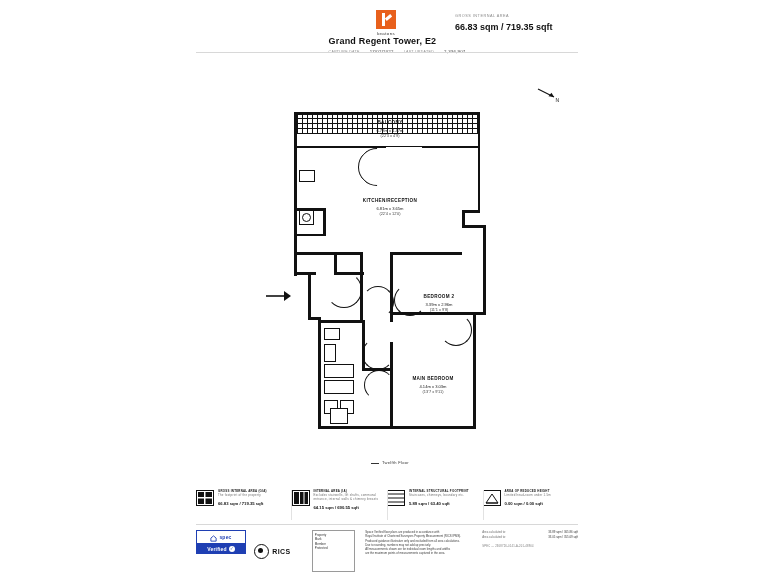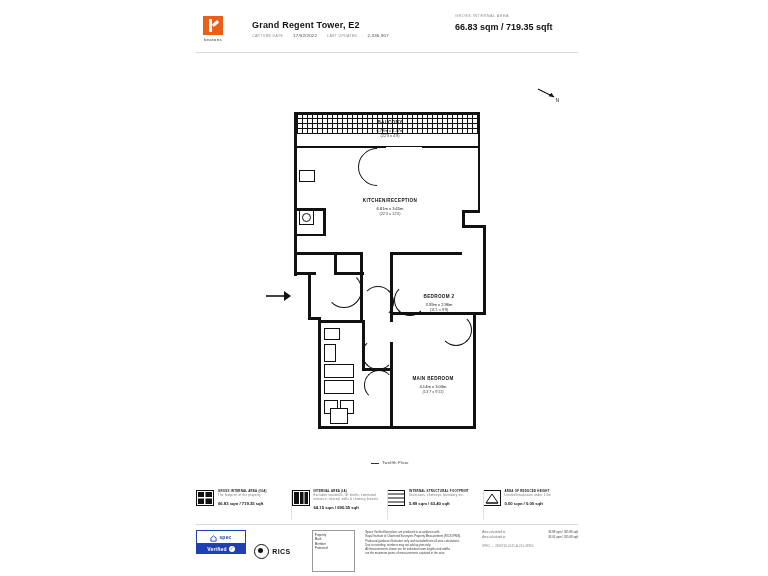--- a/index.html
+++ b/index.html
@@ -4,21 +4,21 @@
 <style>
   html,body{margin:0;padding:0;}
   body{
     width:768px;height:576px;background:#ffffff;
     font-family:"Liberation Sans", sans-serif;
     color:#1a1a1a;overflow:hidden;position:relative;
   }
   .sheet{position:absolute;inset:0;}
 
   
-  .header{position:absolute;left:196px;top:10px;width:380px;height:38px;display:flex;align-items:center;}
+  .header{position:absolute;left:196px;top:10px;width:380px;height:38px;display:flex;align-items:center;flex-direction:column;}
   .logo{width:34px;height:30px;display:flex;flex-direction:column;align-items:center;justify-content:center;}
   .logo-mark{width:20px;height:19px;background:#e8601c;position:relative;}
   .logo-mark:before{content:"";position:absolute;left:6px;top:3px;width:3px;height:13px;background:#fff;}
   .logo-mark:after{content:"";position:absolute;left:9px;top:6px;width:7px;height:3px;background:#fff;transform:rotate(-40deg);}
   .logo-text{font-size:4.4px;letter-spacing:.4px;color:#333;margin-top:2px;}
   .title-block{margin-left:22px;}
   .title{font-size:9px;font-weight:bold;color:#111;letter-spacing:.2px;}
   .subline{margin-top:3px;display:flex;gap:10px;align-items:center;}
   .subline .k{font-size:3.6px;color:#8a8a8a;letter-spacing:.3px;}
   .subline .v{font-size:4.4px;color:#444;letter-spacing:.2px;}

